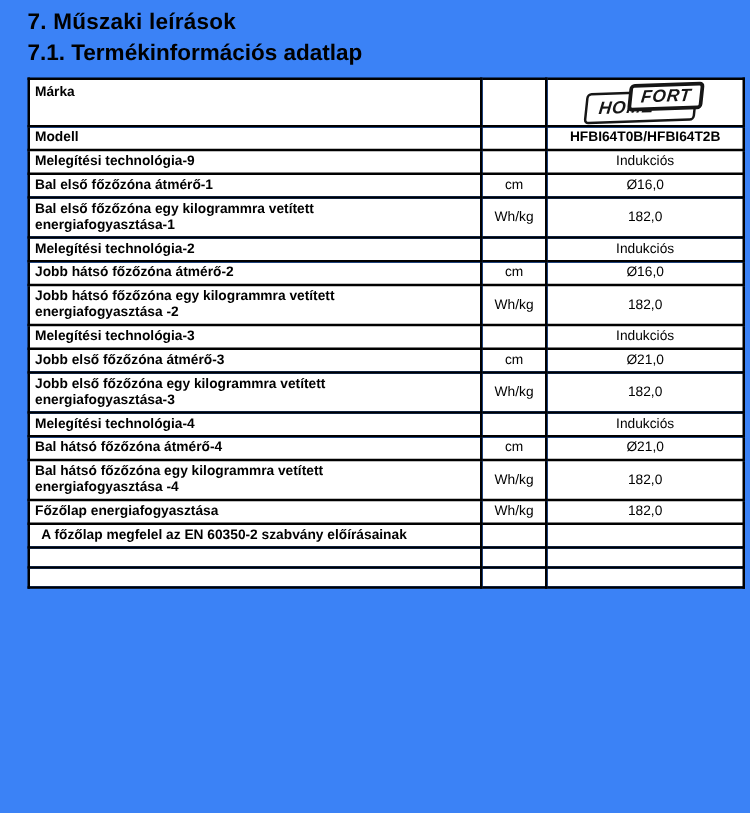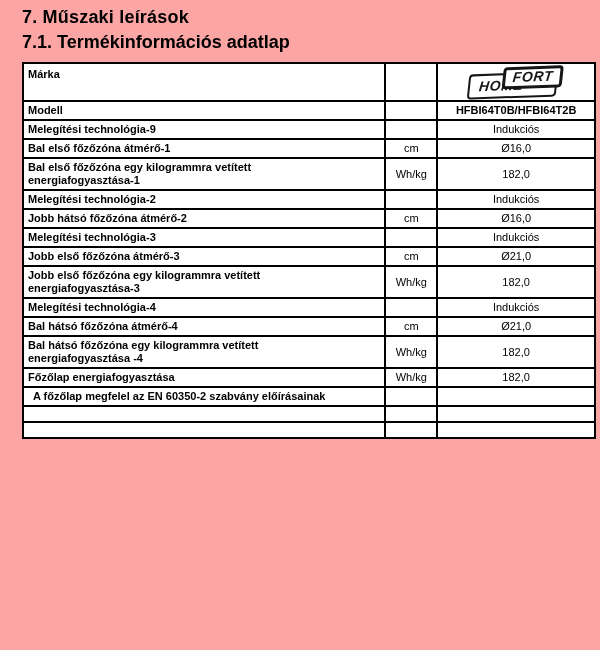--- a/index.html
+++ b/index.html
@@ -1,19 +1,19 @@
 <!DOCTYPE html>
 <html><head>
 <meta charset="utf-8">
 <style>
   * { box-sizing: border-box; }
   html, body { margin: 0; padding: 0; background: #ffffff; }
   .page {
     width: 600px; height: 650px; overflow: hidden; position: relative;
-    background: #fca5a5; color: #000000;
+    background: #3b82f6; color: #000000;
     font-family: "Liberation Sans", "DejaVu Sans", sans-serif;
     padding: 7px 0 0 22px;
   }
   .title {
     font-size: 18px; font-weight: 700; margin: 0 0 4px 0; letter-spacing: 0.2px;
   }
   .subtitle {
     font-size: 18px; font-weight: 700; margin: 0 0 9px 0;
   }
   .data-table {
@@ -111,20 +111,26 @@
     <td class="c-unit"></td>
     <td class="c-value">Indukciós</td>
   </tr>
 
   <tr>
     <td class="c-label">Jobb hátsó főzőzóna átmérő-2</td>
     <td class="c-unit">cm</td>
     <td class="c-value">Ø16,0</td>
   </tr>
 
+  <tr class="row-double">
+    <td class="c-label">Jobb hátsó főzőzóna egy kilogrammra vetített
+energiafogyasztása -2</td>
+    <td class="c-unit">Wh/kg</td>
+    <td class="c-value">182,0</td>
+  </tr>
 
   <tr>
     <td class="c-label">Melegítési technológia-3</td>
     <td class="c-unit"></td>
     <td class="c-value">Indukciós</td>
   </tr>
 
   <tr>
     <td class="c-label">Jobb első főzőzóna átmérő-3</td>
     <td class="c-unit">cm</td>

